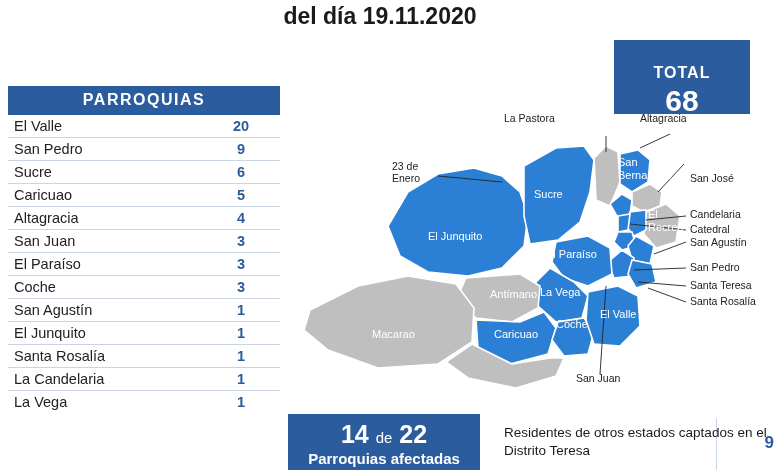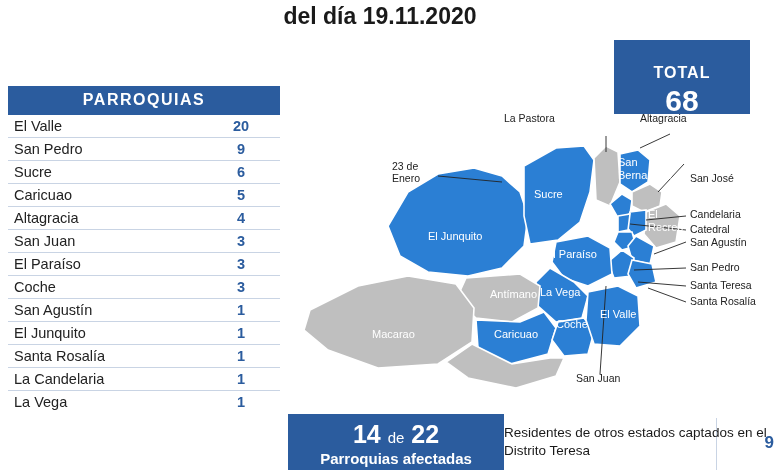--- a/index.html
+++ b/index.html
@@ -106,21 +106,21 @@
     color: #ffffff;
     font-size: 11px;
   }
   .maplabel.two { line-height: 1.15; }
 
   
   .bottom-blue {
     position: absolute;
     left: 288px;
     top: 414px;
-    width: 216px;
+    width: 192px;
     height: 56px;
     background: #2b5c9e;
     color: #fff;
     text-align: center;
     box-sizing: border-box;
     padding-top: 6px;
   }
   .bottom-blue .big {
     font-size: 25px;
     font-weight: bold;

